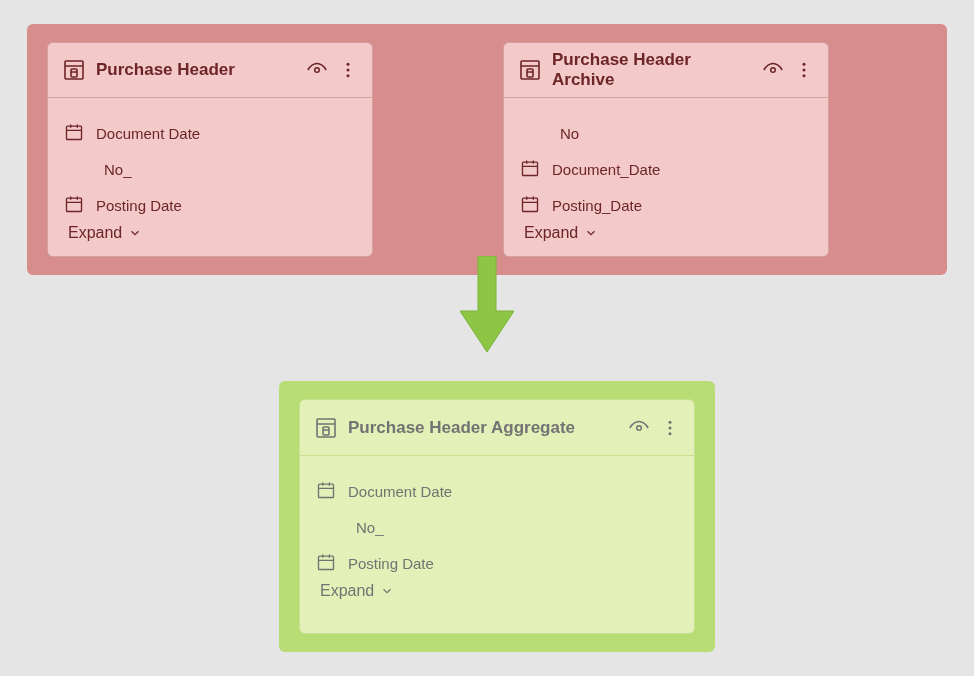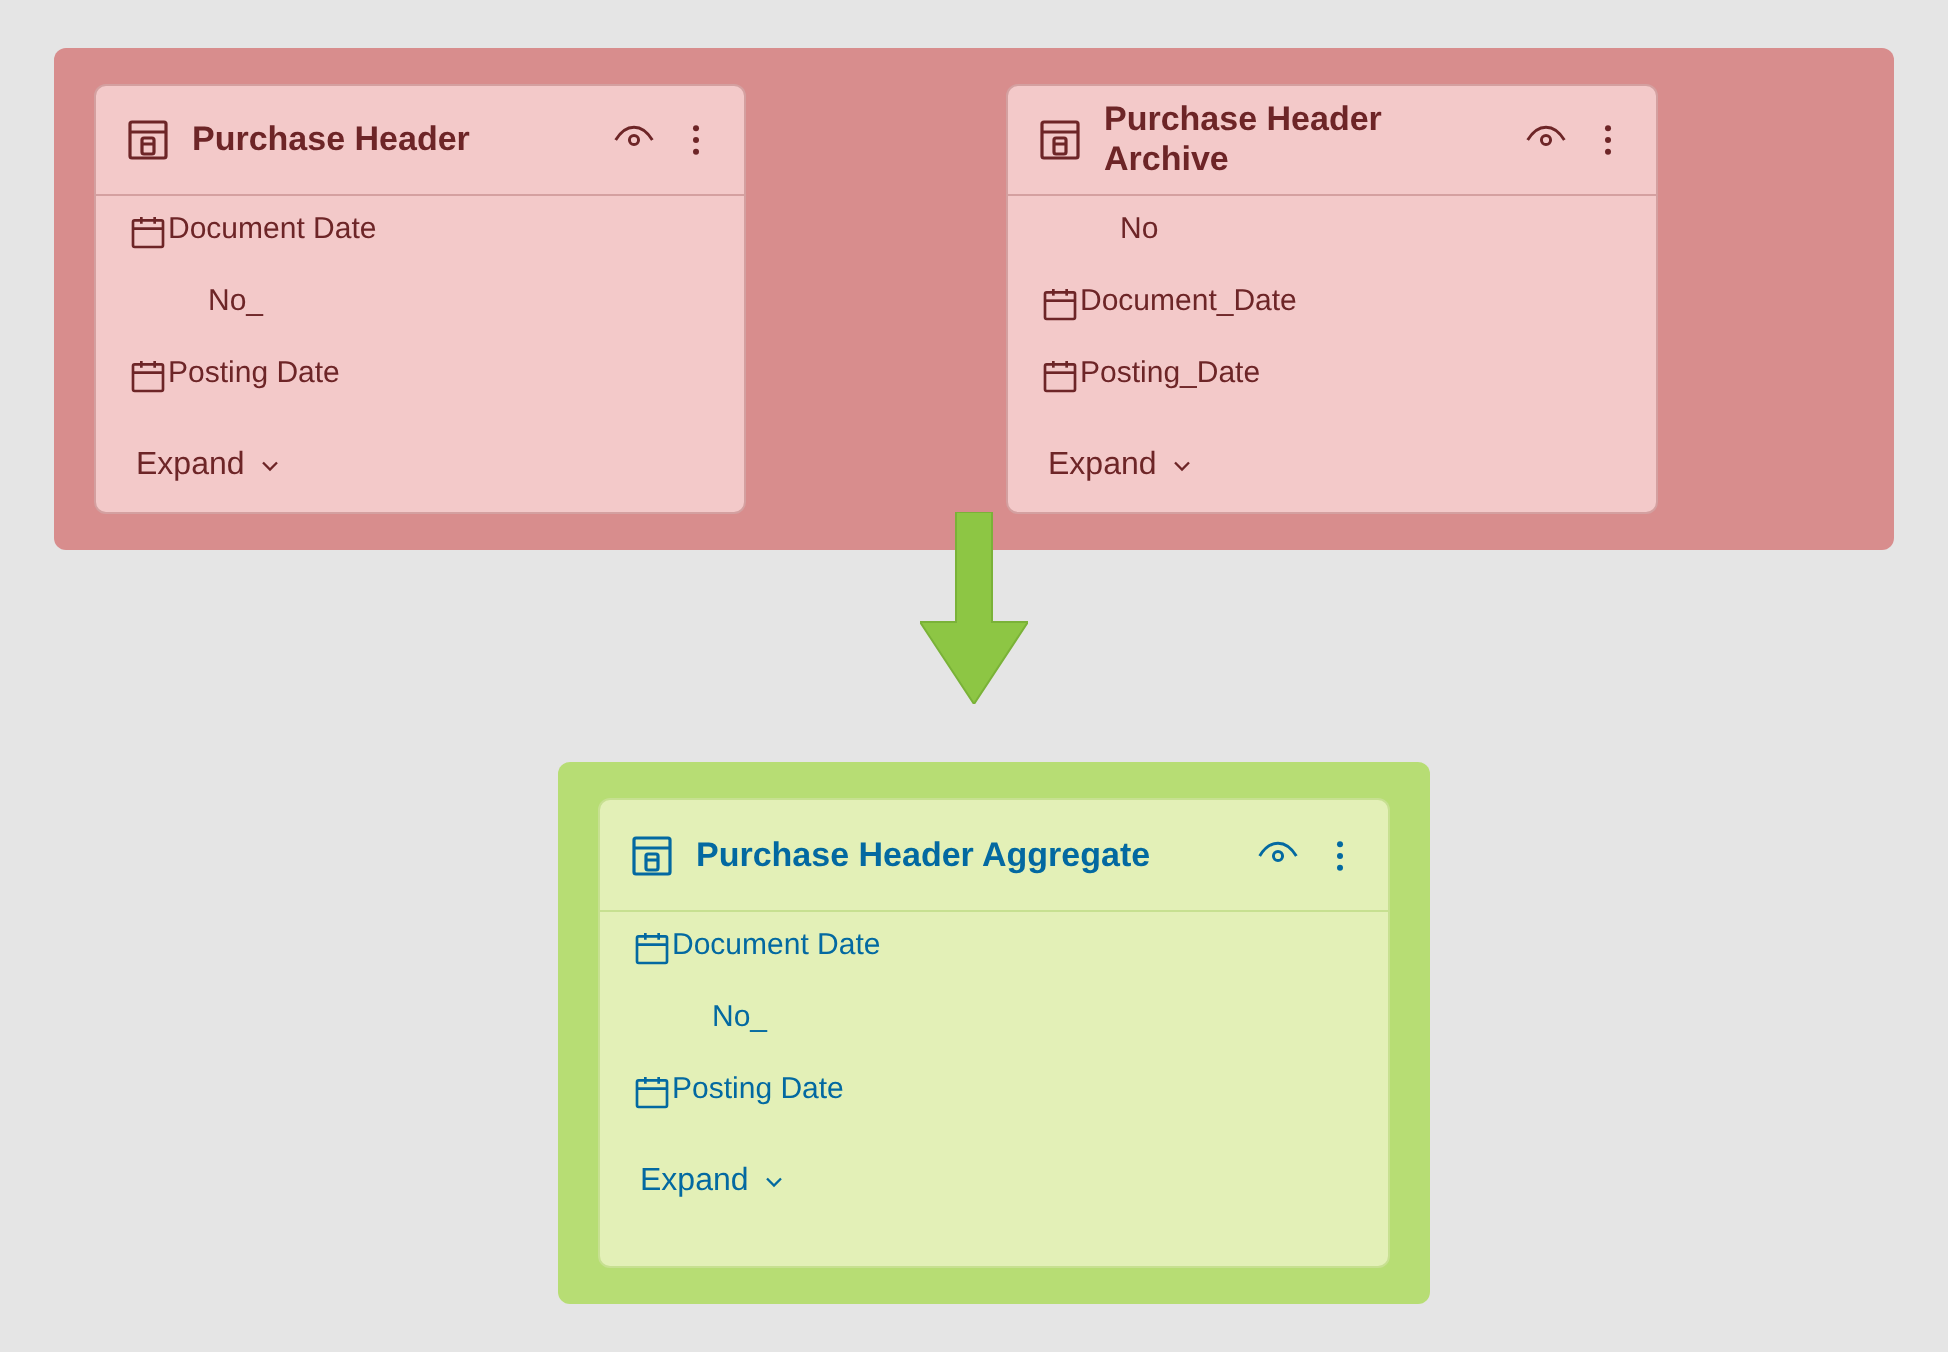--- a/index.html
+++ b/index.html
@@ -39,42 +39,43 @@
   }
   .card {
     width: 326px;
     border-radius: 6px;
     overflow: hidden;
     display: flex;
     flex-direction: column;
   }
   .card.bottom { width: 396px; }
   .card.red  { background: #f3c9c9; color: #6d2527; border: 1px solid #d4a0a0; }
-  .card.green{ background: #e3f0b7; color: #0369a1; border: 1px solid #c7e091; }
+  .card.green{ background: #e3f0b7; color: #737373; border: 1px solid #c7e091; }
   .card-header {
     display: flex;
     align-items: center;
     gap: 10px;
     height: 56px;
     padding: 0 14px;
     border-bottom: 1px solid rgba(0,0,0,0.15);
   }
   .card.red  .card-header { border-bottom-color: #d4a0a0; }
   .card.green .card-header { border-bottom-color: #c7e091; }
   .card-title {
     font-weight: 600;
     font-size: 17px;
     flex: 1;
   }
   .card-body {
     padding: 8px 0 14px 0;
   }
   .row {
     display: flex;
-    align-items: flex-start;
+    align-items: flex-end;
+    gap: 12px;
     height: 36px;
     padding: 0 16px;
   }
   .row.indent { padding-left: 56px; }
   .row-label { font-size: 15px; }
   .expand-row {
     display: flex;
     align-items: center;
     gap: 6px;
     padding: 10px 20px 0 20px;

